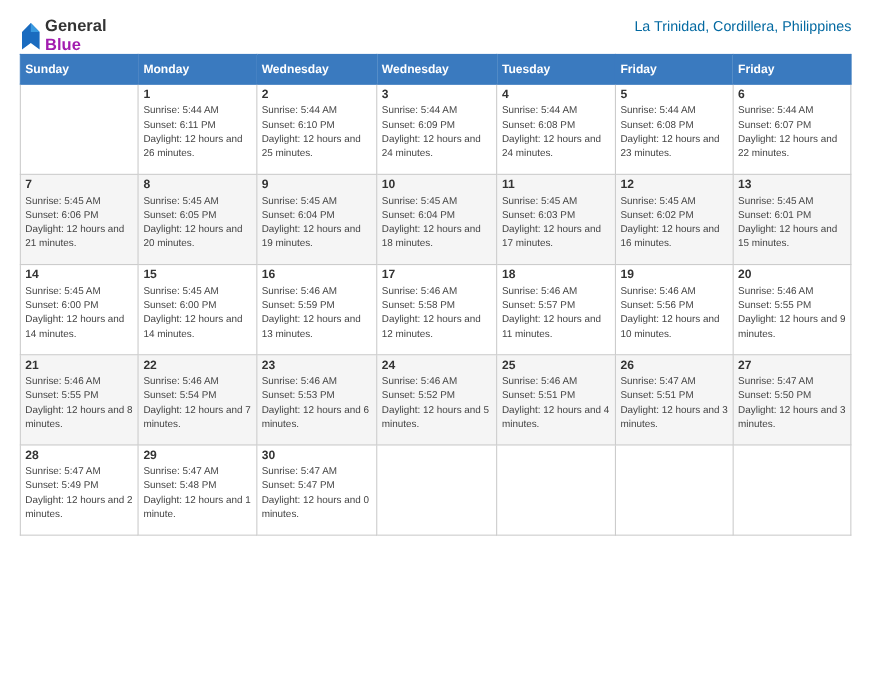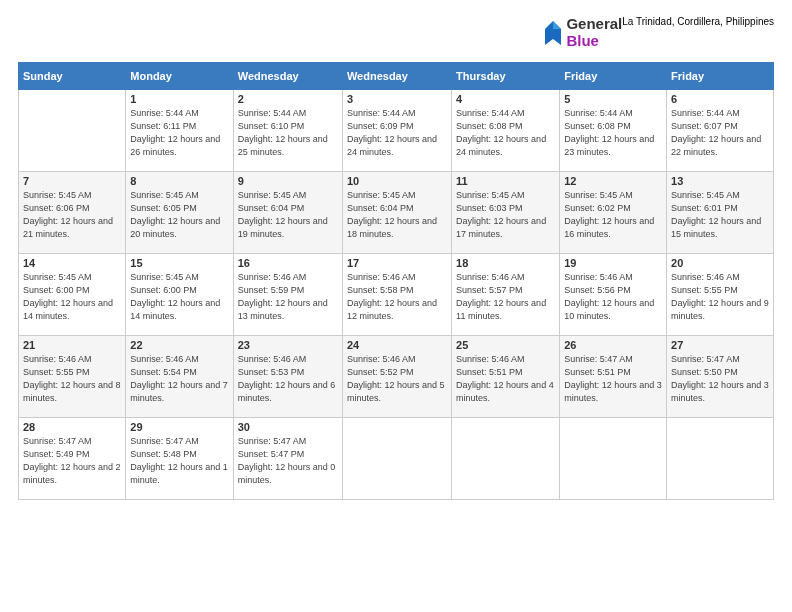--- a/index.html
+++ b/index.html
@@ -10,23 +10,23 @@
       background: #fff;
       overflow: hidden;
     }
     .container {
       width: 792px;
       height: 612px;
       padding: 16px 18px 10px 18px;
     }
     .header {
       display: flex;
-      justify-content: flex-end;
+      justify-content: space-between;
       align-items: flex-start;
-      margin-bottom: 13px;
+      margin-bottom: 0;
     }
     .logo {
       display: flex;
       align-items: center;
     }
     .logo-text {
       display: flex;
       flex-direction: column;
       line-height: 1.1;
     }
@@ -47,22 +47,22 @@
     }
     .title-block {
       text-align: right;
     }
     .month-title {
       font-size: 28px;
       font-weight: bold;
       color: #333;
     }
     .location {
-      font-size: 10px;
-      color: #000000;
+      font-size: 13px;
+      color: #0369a1;
     }
     .calendar {
       width: 100%;
       border-collapse: collapse;
       font-size: 9.5px;
     }
     .calendar th {
       background-color: #3a7abf;
       color: #fff;
       padding: 7px 4px;
@@ -121,21 +121,21 @@
     </div>
   </div>
 
   <table class="calendar">
     <thead>
       <tr>
         <th>Sunday</th>
         <th>Monday</th>
         <th>Wednesday</th>
         <th>Wednesday</th>
-        <th>Thursday</th>
+        <th>Tuesday</th>
         <th>Friday</th>
         <th>Friday</th>
       </tr>
     </thead>
     <tbody id="calendar-body">
     <tr>
           <td class="empty-cell"></td>
           <td>
             <div class="day-num">1</div>
             <div class="day-info">Sunrise: 5:44 AM<br>Sunset: 6:11 PM<br>Daylight: 12 hours and 26 minutes.</div>

